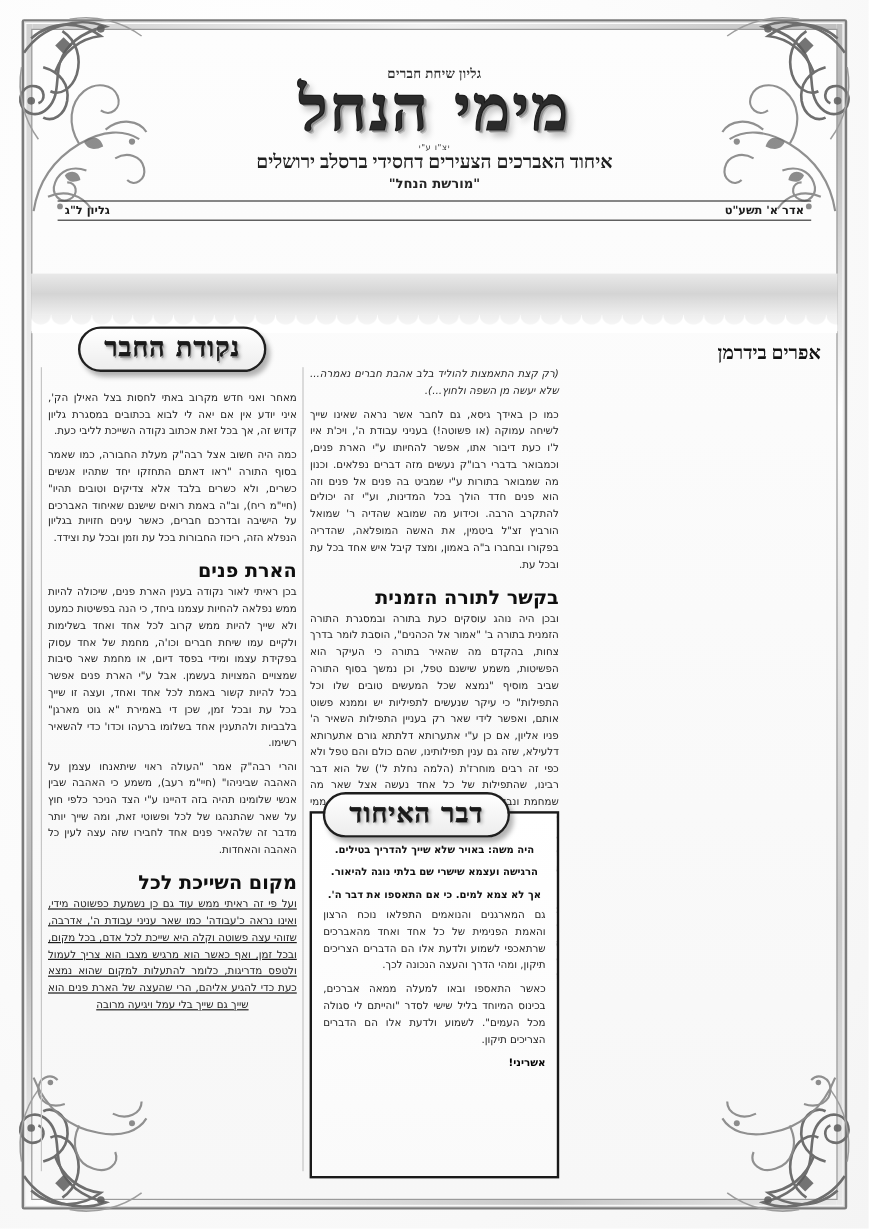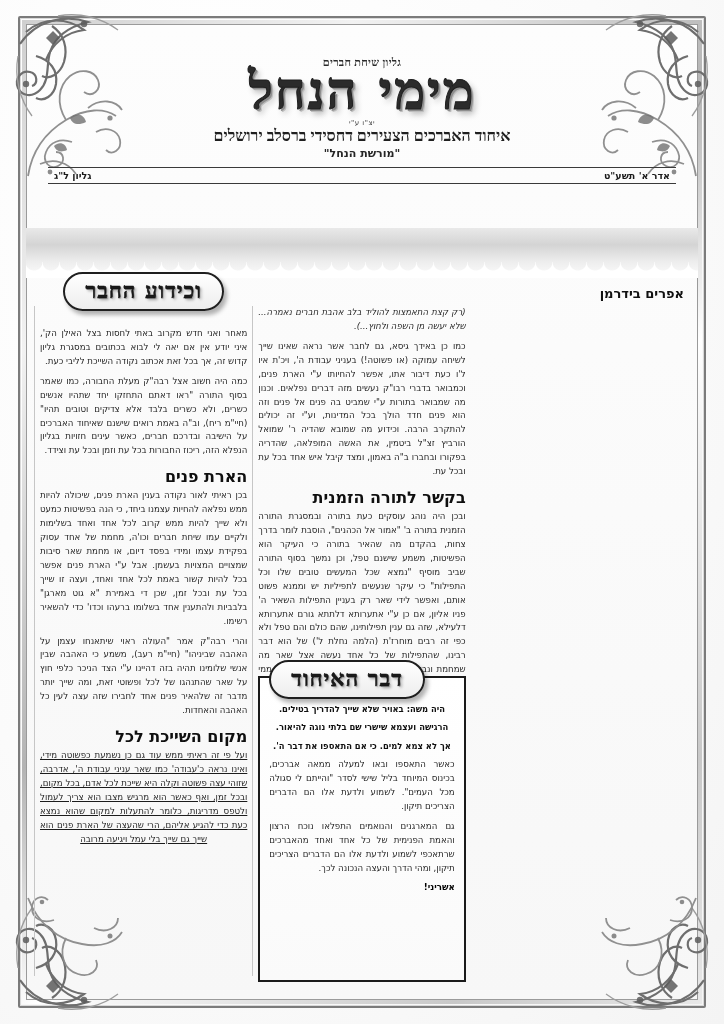--- a/index.html
+++ b/index.html
@@ -133,21 +133,21 @@
   }
   .pill-txt{
     font-family:"DejaVu Serif","Liberation Serif",serif;
     font-weight:700;font-size:22px;color:#1a1a1a;
     text-shadow:1px 1px 0 #9b9b9b, 2px 2px 3px rgba(0,0,0,.35);
     -webkit-text-stroke:.5px #111;
     letter-spacing:1px;
   }
 
   .byline{
-    font-size:13px;font-weight:700;color:#111;margin-top:14px;
+    font-size:16px;font-weight:700;color:#111;margin-top:14px;font-family:Liberation Serif, serif;
   }
 
   .sub-h{
     font-size:16px;font-weight:700;color:#0f0f0f;
     margin:9px 0 3px 0;text-align:right;
   }
 
   p.body{
     font-family:"DejaVu Sans","Liberation Sans",sans-serif;
     font-size:8.6px;line-height:1.62;color:#1c1c1c;
@@ -323,21 +323,21 @@
     </div>
   </div>
 
   <div id="torn"></div>
 
   <div id="content">
 
     <div class="col">
       <div style="text-align:center;">
         <span class="pill">
-          <span class="pill-txt">וכידוע החבר</span>
+          <span class="pill-txt">נקודת החבר</span>
         </span>
       </div>
       <p class="body" style="margin-top:16px;">מאחר ואני חדש מקרוב באתי לחסות בצל האילן הק', איני יודע אין אם יאה לי לבוא בכתובים במסגרת גליון קדוש זה, אך בכל זאת אכתוב נקודה השייכת לליבי כעת.</p>
       <p class="body">כמה היה חשוב אצל רבה"ק מעלת החבורה, כמו שאמר בסוף התורה "ראו דאתם התחזקו יחד שתהיו אנשים כשרים, ולא כשרים בלבד אלא צדיקים וטובים תהיו" (חיי"מ ריח), וב"ה באמת רואים שישנם שאיחוד האברכים על הישיבה ובדרכם חברים, כאשר עינים חזויות בגליון הנפלא הזה, ריכוז החבורות בכל עת וזמן ובכל עת וצידד.</p>
       <div class="sub-h">הארת פנים</div>
       <p class="body">בכן ראיתי לאור נקודה בענין הארת פנים, שיכולה להיות ממש נפלאה להחיות עצמנו ביחד, כי הנה בפשיטות כמעט ולא שייך להיות ממש קרוב לכל אחד ואחד בשלימות ולקיים עמו שיחת חברים וכו'ה, מחמת של אחד עסוק בפקידת עצמו ומידי בפסד דיום, או מחמת שאר סיבות שמצויים המצויות בעשמן. אבל ע"י הארת פנים אפשר בכל להיות קשור באמת לכל אחד ואחד, ועצה זו שייך בכל עת ובכל זמן, שכן די באמירת "א גוט מארגן" בלבביות ולהתענין אחד בשלומו ברעהו וכדו' כדי להשאיר רשימו.</p>
       <p class="body">והרי רבה"ק אמר "העולה ראוי שיתאנחו עצמן על האהבה שביניהו" (חיי"מ רעב), משמע כי האהבה שבין אנשי שלומינו תהיה בזה דהיינו ע"י הצד הניכר כלפי חוץ על שאר שהתנהגו של לכל ופשוטי זאת, ומה שייך יותר מדבר זה שלהאיר פנים אחד לחבירו שזה עצה לעין כל האהבה והאחדות.</p>
       <div class="sub-h">מקום השייכת לכל</div>
       <p class="body center-last">ועל פי זה ראיתי ממש עוד גם כן נשמעת כפשוטה מידי, ואינו נראה כ'עבודה' כמו שאר עניני עבודת ה', אדרבה, שזוהי עצה פשוטה וקלה היא שייכת לכל אדם, בכל מקום, ובכל זמן, ואף כאשר הוא מרגיש מצבו הוא צריך לעמול ולטפס מדריגות, כלומר להתעלות למקום שהוא נמצא כעת כדי להגיע אליהם, הרי שהעצה של הארת פנים הוא שייך גם שייך בלי עמל ויגיעה מרובה</p>
       <div class="col-div" style="left:-6px;"></div>
@@ -352,22 +352,22 @@
 
       <div id="unity-box">
         <div class="pill-wrap">
           <span class="pill">
             <span class="pill-txt">דבר האיחוד</span>
           </span>
         </div>
         <p class="u-lead">היה משה: באויר שלא שייך להדריך בטילים.</p>
         <p class="u-lead">הרגישה ועצמא שישרי שם בלתי נוגה להיאור.</p>
         <p class="u-lead">אך לא צמא למים. כי אם התאספו את דבר ה'.</p>
+        <p class="body">גם המארגנים והנואמים התפלאו נוכח הרצון והאמת הפנימית של כל אחד ואחד מהאברכים שרתאכפי לשמוע ולדעת אלו הם הדברים הצריכים תיקון, ומהי הדרך והעצה הנכונה לכך.</p>
         <p class="body">כאשר התאספו ובאו למעלה ממאה אברכים, בכינוס המיוחד בליל שישי לסדר "והייתם לי סגולה מכל העמים". לשמוע ולדעת אלו הם הדברים הצריכים תיקון.</p>
-        <p class="body">גם המארגנים והנואמים התפלאו נוכח הרצון והאמת הפנימית של כל אחד ואחד מהאברכים שרתאכפי לשמוע ולדעת אלו הם הדברים הצריכים תיקון, ומהי הדרך והעצה הנכונה לכך.</p>
         <div class="end-mark">אשריני!</div>
       </div>
 
       <div class="col-div" style="left:-6px;"></div>
     </div>
 
     <div class="col">
       <div class="byline">אפרים בידרמן</div>
     </div>
 

